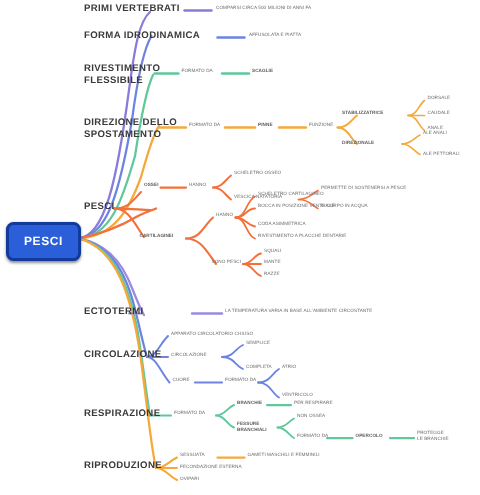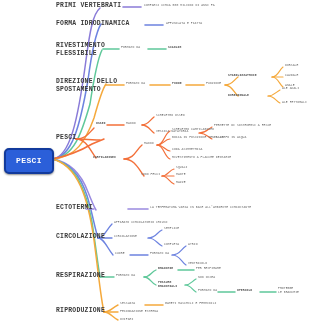--- a/index.html
+++ b/index.html
@@ -1,18 +1,18 @@
 <!DOCTYPE html>
 <html><head>
 <meta charset="utf-8">
 <style>
   html,body{margin:0;padding:0;background:#ffffff;}
   body{width:310px;height:330px;overflow:hidden;
        font-family:"Liberation Sans","DejaVu Sans",sans-serif;}
-  #stage{position:relative;width:310px;height:330px;font-family:Liberation Mono, monospace;}
+  #stage{position:relative;width:310px;height:330px;}
   svg.links{position:absolute;left:0;top:0;width:310px;height:330px;}
   .node{position:absolute;white-space:nowrap;line-height:1.05;}
 
   
   .root{
     left:4px; top:148px; width:46px; height:22px;
     background:#2b5fd9;
     border:2px solid #123a9c;
     border-radius:5px;
     box-shadow:0 1px 2px rgba(0,0,0,.45);

